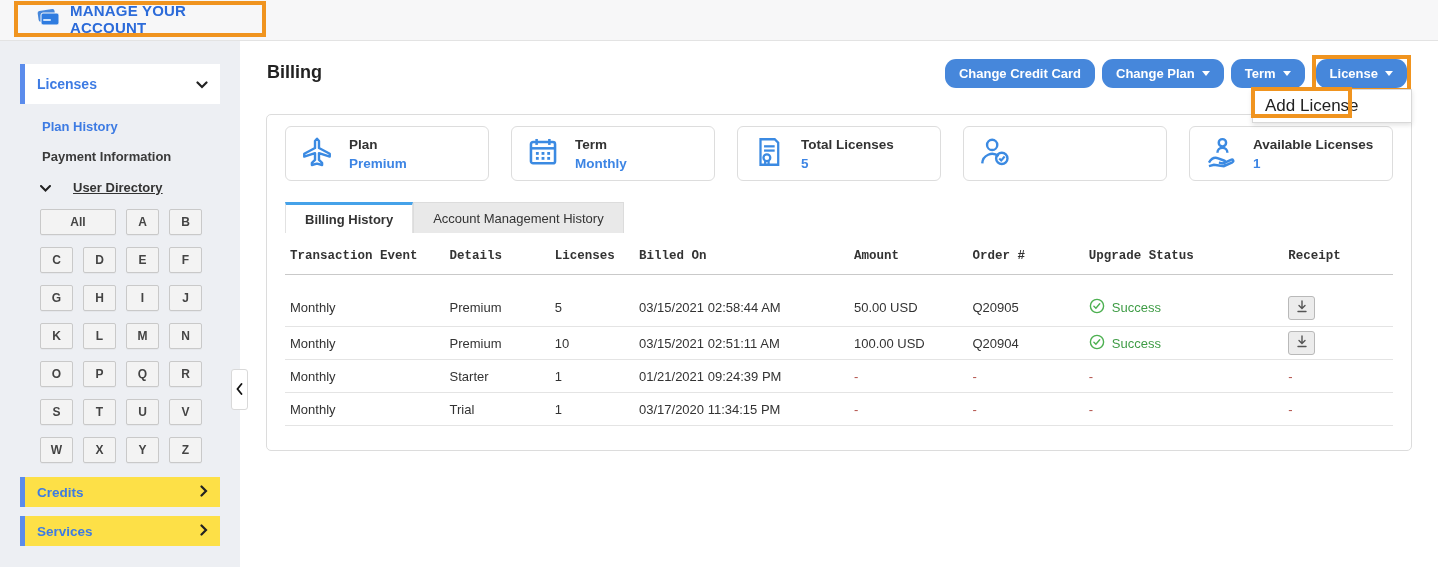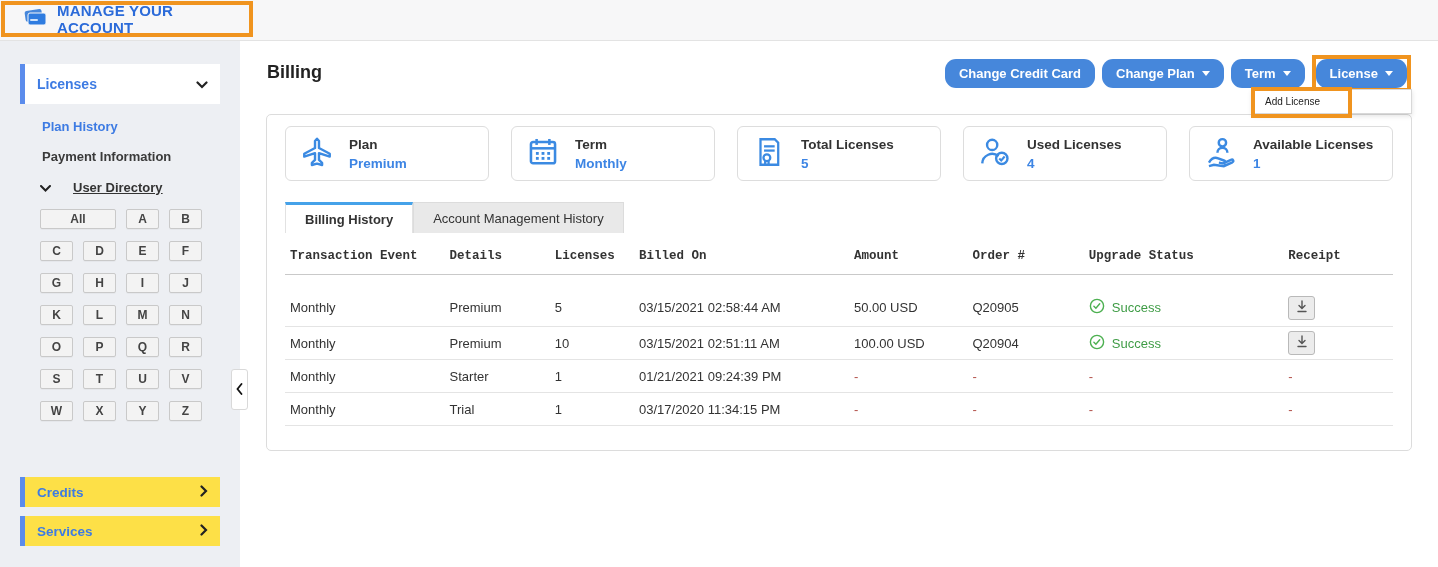--- a/index.html
+++ b/index.html
@@ -1,41 +1,41 @@
 <!DOCTYPE html>
 <html><head>
 <meta charset="utf-8">
 <style>
   * { box-sizing: border-box; margin: 0; padding: 0; }
   html,body { width: 1438px; height: 567px; overflow: hidden; }
   body { font-family: "Liberation Sans", sans-serif; background: #fff; color: #333; }
 
   
   .app-header { position: relative; height: 41px; background: #f7f7f8; border-bottom: 1px solid #e3e3e3; }
-  .brand-hl { position: absolute; left: 1px; top: 1px; height: 36px; width: 252px;
+  .brand-hl { position: absolute; left: 14px; top: 1px; height: 36px; width: 252px;
               border: 4px solid #f0941f; display: flex; align-items: center; gap: 8px;
               padding-left: 18px; background: #f7f7f8; }
   .brand-title { color: #2c6bd9; font-weight: bold; font-size: 15px; letter-spacing: .2px; }
 
   
   .body-row { display: flex; height: 526px; position: relative; }
 
   
   .sidebar { width: 240px; background: #edeff3; padding-top: 23px; position: relative; flex: none; }
   .side-primary { margin: 0 20px 0 20px; background: #fff; border-left: 5px solid #5b8cec;
                   height: 40px; display: flex; align-items: center; justify-content: space-between;
                   padding: 0 12px; color: #3d7be3; font-weight: bold; font-size: 14px; cursor: pointer; }
   .side-sub { margin: 15px 0 0 42px; font-size: 13px; font-weight: bold; }
   .side-sub.blue { color: #3d7be3; }
   .side-sub.dark { color: #3a3a3a; }
   .dir-row { display: flex; align-items: center; gap: 22px; margin: 16px 0 0 40px;
              font-size: 13px; font-weight: bold; color: #333; text-decoration: underline; }
   .alpha-grid { display: grid; grid-template-columns: repeat(4, 33px); column-gap: 10px;
                 row-gap: 12px; margin: 14px 0 0 40px; }
-  .alpha-btn { height: 20px; background: #f3f3f3; border: 1px solid #c9c9c9; border-radius: 2px;
+  .alpha-btn { height: 26px; background: #f3f3f3; border: 1px solid #c9c9c9; border-radius: 2px;
                font-family: "Liberation Sans", sans-serif; font-size: 12px; font-weight: bold;
                color: #444; cursor: pointer; box-shadow: 0 1px 0 rgba(0,0,0,.03); }
   .alpha-btn.span2 { grid-column: span 2; }
   .side-secondary { margin: 0 20px 9px 20px; background: #fde047; border-left: 5px solid #5b8cec;
                     height: 30px; display: flex; align-items: center; justify-content: space-between;
                     padding: 0 12px; color: #3d7be3; font-weight: bold; font-size: 13.5px; cursor: pointer; }
   .side-bottom { position: absolute; left: 0; right: 0; bottom: 12px; }
   .collapse-tab { position: absolute; left: 231px; top: 328px; width: 17px; height: 41px;
                   background: #fff; border: 1px solid #d9d9d9; border-radius: 3px; z-index: 6;
                   display: flex; align-items: center; justify-content: center; cursor: pointer; }
@@ -48,21 +48,21 @@
                  align-items: center; z-index: 20; }
   .btn-blue { background: #4687db; color: #fff; font-weight: bold; font-size: 13px;
               border: none; border-radius: 11px; height: 29px; padding: 0 14px; cursor: pointer;
               display: inline-flex; align-items: center; gap: 7px;
               font-family: "Liberation Sans", sans-serif; }
   .caret { width: 0; height: 0; border-left: 4px solid transparent; border-right: 4px solid transparent;
            border-top: 5px solid #fff; display: inline-block; }
   .license-hl { border: 4px solid #f0941f; position: relative; display: inline-flex; }
   .dropdown { position: absolute; top: calc(100% + 1px); right: -5px; width: 160px; background: #fff;
               border: 1px solid #d8d8d8; box-shadow: 0 2px 5px rgba(0,0,0,.12); z-index: 30; }
-  .menu-item { padding: 6px 12px; font-size: 10px; color: #222; cursor: pointer; position: relative; }
+  .menu-item { padding: 6px 12px; font-size: 17px; color: #222; cursor: pointer; position: relative; }
   .add-hl { position: absolute; left: -2px; top: -3px; width: 101px; height: 31px;
             border: 4px solid #f0941f; pointer-events: none; z-index: 31; }
 
   
   .panel { margin-top: 31px; border: 1px solid #dcdcdc; border-radius: 5px;
            padding: 10px 18px 24px 18px; min-height: 308px; }
   .cards-row { display: flex; gap: 22px; margin-top: 1px; }
   .info-card { flex: 1; border: 1px solid #ddd; border-radius: 6px; height: 55px;
                display: flex; align-items: center; gap: 15px; padding: 0 14px; background: #fff; }
   .card-label { font-size: 13.5px; font-weight: bold; color: #333; line-height: 1.45; }
@@ -273,24 +273,20 @@
 
         <div class="info-card">
           <span>
             <svg width="34" height="34" viewBox="0 0 24 24" fill="none" stroke="#3b8ae2" stroke-width="1.7">
               <circle cx="10" cy="7" r="3.6"></circle>
               <path d="M3 20 a7 7 0 0 1 11.5 -5"></path>
               <circle cx="16.8" cy="16.5" r="4"></circle>
               <path d="M15 16.6 l1.4 1.4 2.4-2.8" stroke-width="1.5"></path>
             </svg>
           </span>
-          <div>
-              <div class="card-label">Used Licenses</div>
-               <div class="card-value">4</div>
-            </div>
         </div>
 
         <div class="info-card">
           <span>
             <svg width="34" height="34" viewBox="0 0 24 24" fill="none" stroke="#3b8ae2" stroke-width="1.7">
               <circle cx="13" cy="5.5" r="2.6"></circle>
               <path d="M9.5 12.5 a3.5 3.5 0 0 1 7 0"></path>
               <path d="M3.5 19.5 C5 17 7.5 15.5 10 16.5 L14 18 C15.5 18.6 15 20.2 13.5 20 L10.5 19.5 M13.5 20 L19 17.5 C20.5 16.9 21.3 18.5 20 19.3 L14 22 L7 21 L3.5 22"></path>
             </svg>
           </span>

